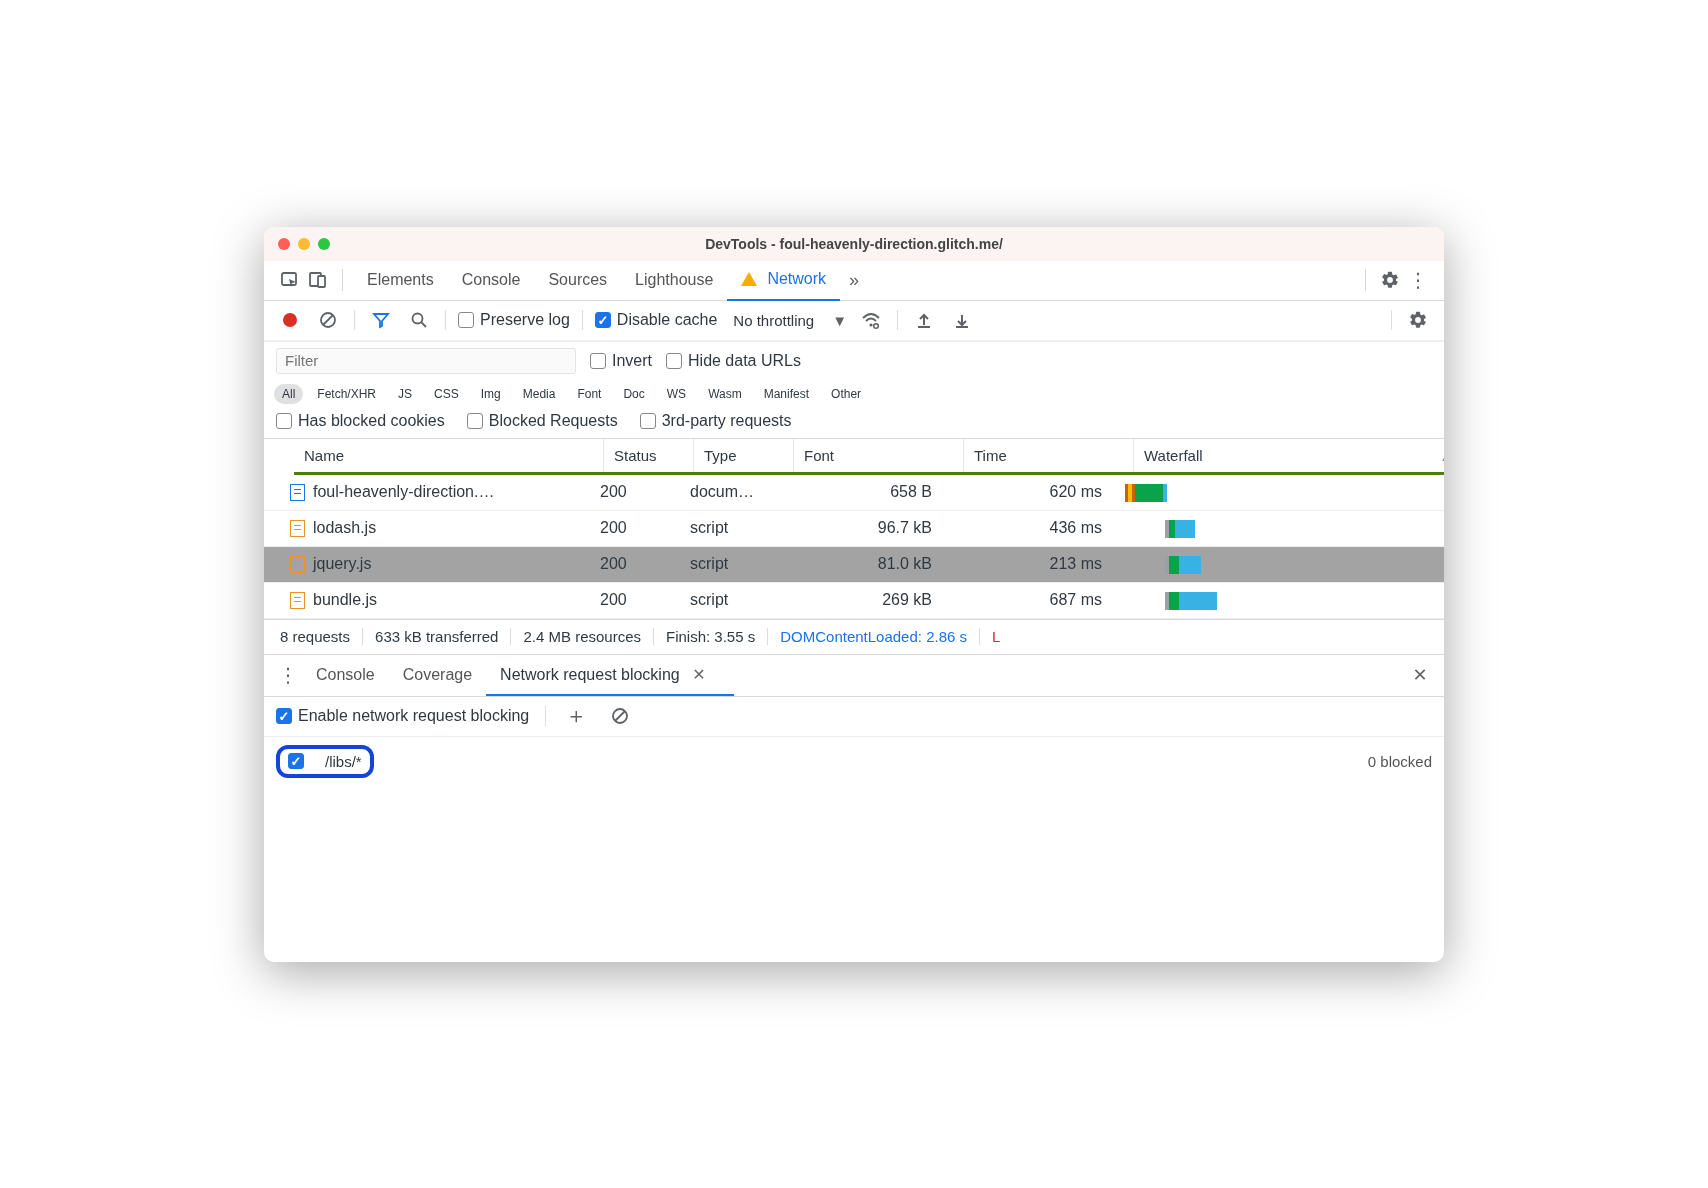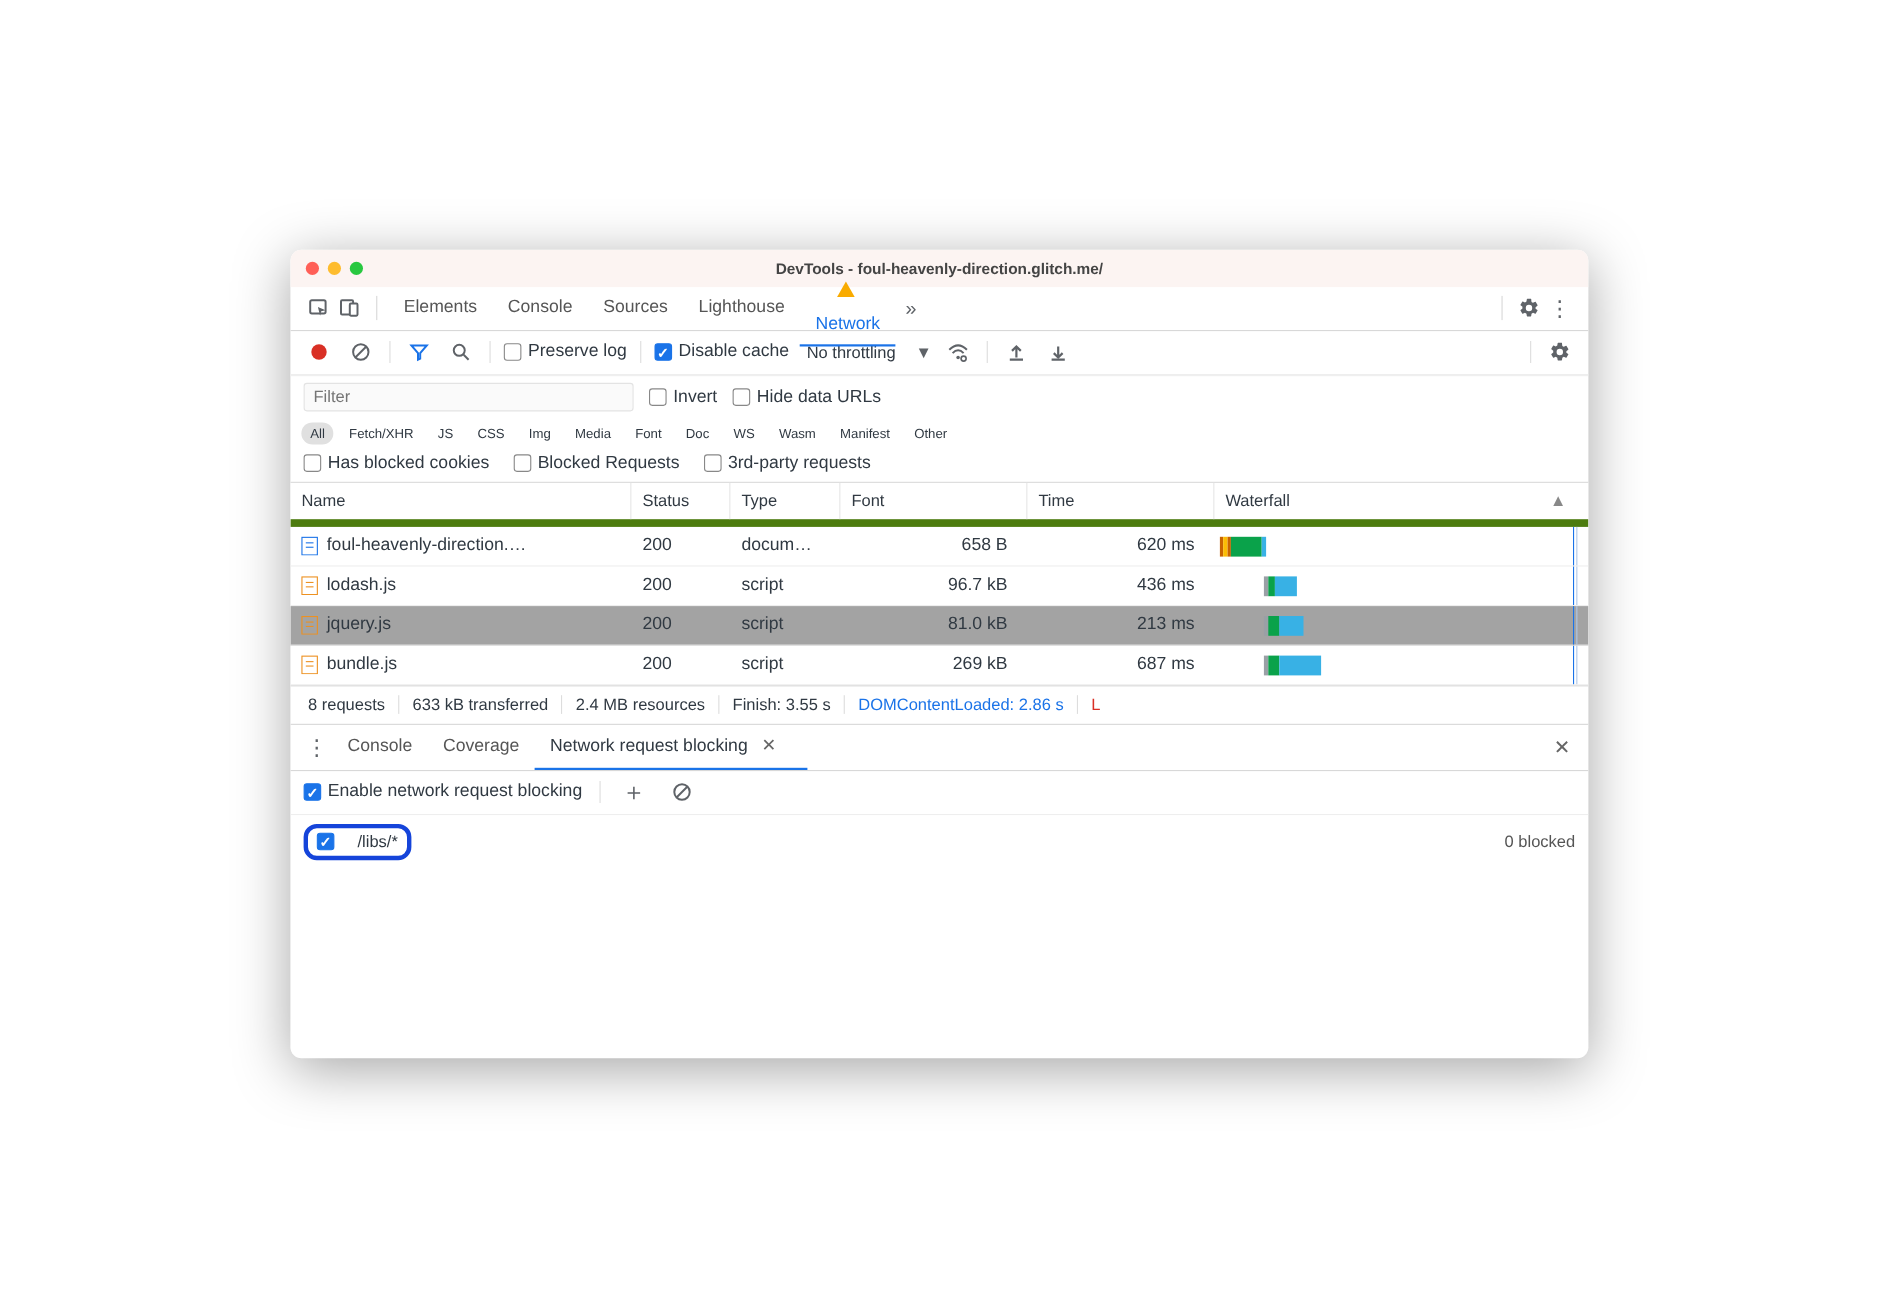--- a/index.html
+++ b/index.html
@@ -89,36 +89,38 @@
   .pill-row { display:flex; align-items:center; padding:4px 10px; gap:6px; flex-wrap:wrap;}
   .pill {
     padding:3px 8px; border-radius:10px; cursor:pointer; font-size:12px; color:#303942;
   }
   .pill.active { background:#e0e0e0;}
   .filter-row3 { display:flex; align-items:center; padding:4px 12px 8px; gap:22px; border-bottom:1px solid #d8d8d8;}
 
   .grid-head {
     display:grid;
     grid-template-columns: 310px 90px 100px 170px 170px 330px;
-    border-bottom: 7px solid #4d7c0f;
+    border-bottom: 3px solid #4d7c0f;
     background:#fff;
+    margin-left:30px;
   }
   .grid-head > div {
     padding: 8px 10px;
     border-right:1px solid #e6e6e6;
     font-size:15px; color:#303942;
     display:flex; align-items:center;
   }
   .grid-head > div:last-child { border-right:none; justify-content:space-between;}
   .row {
     display:grid;
     grid-template-columns: 310px 90px 100px 170px 170px 330px;
     border-bottom:1px solid #eee;
     height:36px;
     align-items:center;
+    padding-left:16px;
   }
   .row > div { padding: 0 10px; font-size:16px;}
   .row > div:nth-child(4), .row > div:nth-child(5){ text-align:right; padding-right:18px;}
   .row.sel { background:#a3a3a3;}
   .namecell { display:flex; align-items:center; gap:8px; overflow:hidden; white-space:nowrap; text-overflow:ellipsis;}
   .fileicon { width:15px; height:17px; border:1.5px solid #ed9121; position:relative; flex-shrink:0;}
   .fileicon.doc{ border-color:#1a73e8;}
   .fileicon::before{ content:""; position:absolute; left:3px; top:4px; right:3px; height:1.5px; background:currentColor;}
   .fileicon::after{ content:""; position:absolute; left:3px; top:8px; right:3px; height:1.5px; background:currentColor;}
   .fileicon.doc{ color:#1a73e8;} .fileicon{ color:#ed9121;}
@@ -188,21 +190,21 @@
           <rect x="2" y="3" width="11" height="13" rx="1" fill="none" stroke="#5f6368" stroke-width="1.8"></rect>
           <rect x="10" y="6" width="7" height="11" rx="1" fill="#fff" stroke="#5f6368" stroke-width="1.8"></rect>
         </svg>
     </div>
     <div class="vsep"></div>
     <div class="tab">Elements</div>
     <div class="tab">Console</div>
     <div class="tab">Sources</div>
     <div class="tab">Lighthouse</div>
     <div class="tab active">
-      <span style="display:inline-flex; align-items:center; gap:6px;flex-direction:column;">
+      <span style="display:inline-flex; align-items:center; gap:6px;">
         <span class="warn-tri"></span>
         <span>Network</span>
       </span>
     </div>
     <div class="icon-btn" style="font-size:18px;">»</div>
     <div class="spacer"></div>
     <div class="vsep"></div>
     <div class="icon-btn">
       <svg width="20" height="20" viewBox="0 0 24 24" fill="#5f6368">
           <path d="M19.14,12.94a7.07,7.07,0,0,0,.05-.94,7.07,7.07,0,0,0-.05-.94l2.03-1.58a.5.5,0,0,0,.12-.64l-1.92-3.32a.5.5,0,0,0-.61-.22l-2.39,1a7.22,7.22,0,0,0-1.63-.94l-.36-2.54A.5.5,0,0,0,13.88,2H10.12a.5.5,0,0,0-.5.42L9.26,4.96a7.22,7.22,0,0,0-1.63.94l-2.39-1a.5.5,0,0,0-.61.22L2.71,8.44a.5.5,0,0,0,.12.64l2.03,1.58a7.07,7.07,0,0,0-.05.94,7.07,7.07,0,0,0,.05.94L2.83,14.12a.5.5,0,0,0-.12.64l1.92,3.32a.5.5,0,0,0,.61.22l2.39-1a7.22,7.22,0,0,0,1.63.94l.36,2.54a.5.5,0,0,0,.5.42h3.76a.5.5,0,0,0,.5-.42l.36-2.54a7.22,7.22,0,0,0,1.63-.94l2.39,1a.5.5,0,0,0,.61-.22l1.92-3.32a.5.5,0,0,0-.12-.64ZM12,15.5A3.5,3.5,0,1,1,15.5,12,3.5,3.5,0,0,1,12,15.5Z"></path>

